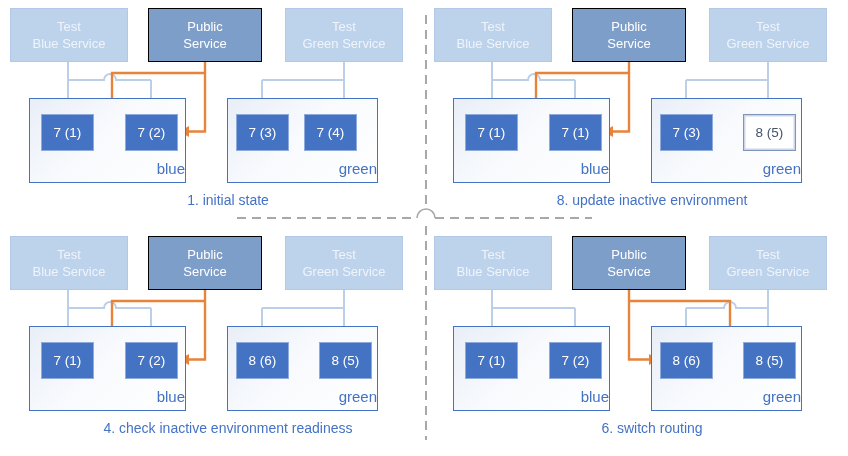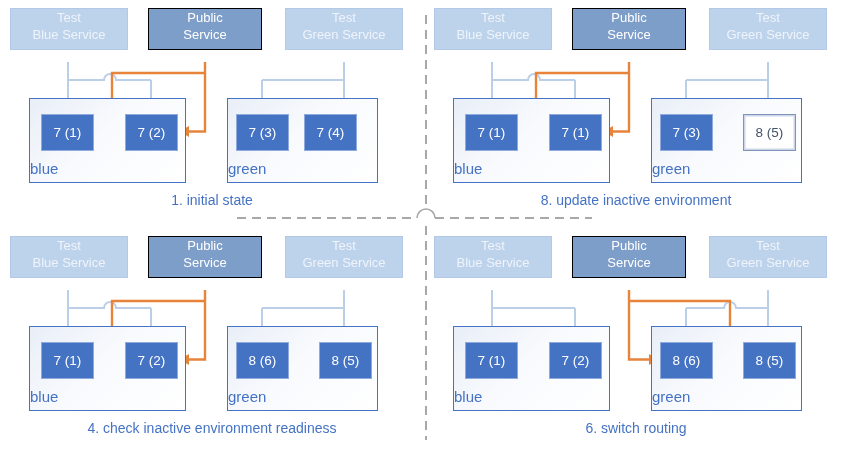--- a/index.html
+++ b/index.html
@@ -3,22 +3,22 @@
 <meta charset="utf-8">
 <style>
   html,body{margin:0;padding:0;background:#ffffff;}
   .canvas{
     position:relative;width:848px;height:456px;background:#ffffff;
     font-family:"Liberation Sans",sans-serif;overflow:hidden;
   }
   .panel{position:absolute;width:424px;height:228px;}
   .svg-layer{position:absolute;left:0;top:0;}
   .service{
-    position:absolute;top:8px;height:42px;box-sizing:border-box;
-    display:flex;flex-direction:column;align-items:center;
+    position:absolute;top:8px;height:54px;box-sizing:border-box;
+    display:flex;flex-direction:column;align-items:center;justify-content:center;
     text-align:center;font-size:13px;line-height:17px;
   }
   .service.light{
     background:var(--light-service-fill,#BDD2EB);
     border:1px solid #B2C8E6;
     color:var(--light-service-text,#EFF4FB);
   }
   .service.public{
     background:var(--public-service-fill,#7E9ECA);
     border:1px solid #000000;
@@ -37,25 +37,25 @@
     display:flex;align-items:center;justify-content:center;
     font-size:13.5px;
   }
   .pod.outlined{
     background:#ffffff;
     border:1.5px solid #7F94BB;
     box-shadow:inset 0 0 0 1.5px #cdd6e9;
     color:var(--outlined-pod-text,#44546A);
   }
   .env-label{
-    position:absolute;left:0;right:0;bottom:5px;text-align:left;
+    position:absolute;left:0;right:0;bottom:5px;text-align:right;
     color:var(--accent-blue,#4472C4);font-size:15px;
   }
   .caption{
-    position:absolute;top:192px;left:0;width:100%;text-align:center;
+    position:absolute;top:192px;left:16px;width:100%;text-align:center;
     color:var(--accent-blue,#4472C4);font-size:14px;
   }
   .wire{fill:none;stroke:var(--connector-line,#BCCFE8);stroke-width:2;}
   .whead{fill:var(--connector-arrow,#94B0D5);stroke:none;}
   .owire{fill:none;stroke:var(--orange,#E8833A);stroke-width:2.4;}
   .ohead{fill:var(--orange,#E8833A);stroke:none;}
   .dash{fill:none;stroke:var(--dash-gray,#A8A8A8);stroke-width:2;stroke-dasharray:9 6;}
   .dasharc{fill:none;stroke:var(--dash-gray,#A8A8A8);stroke-width:1.6;}
 </style>
 </head>

